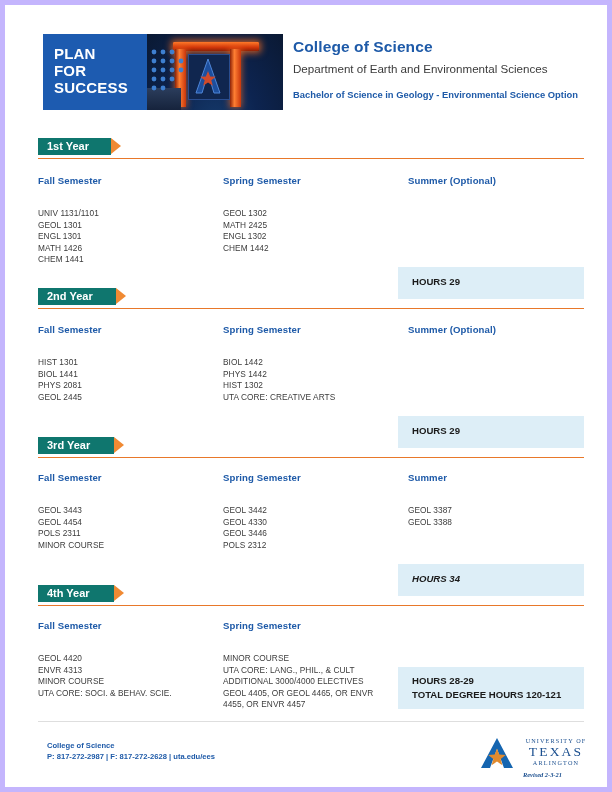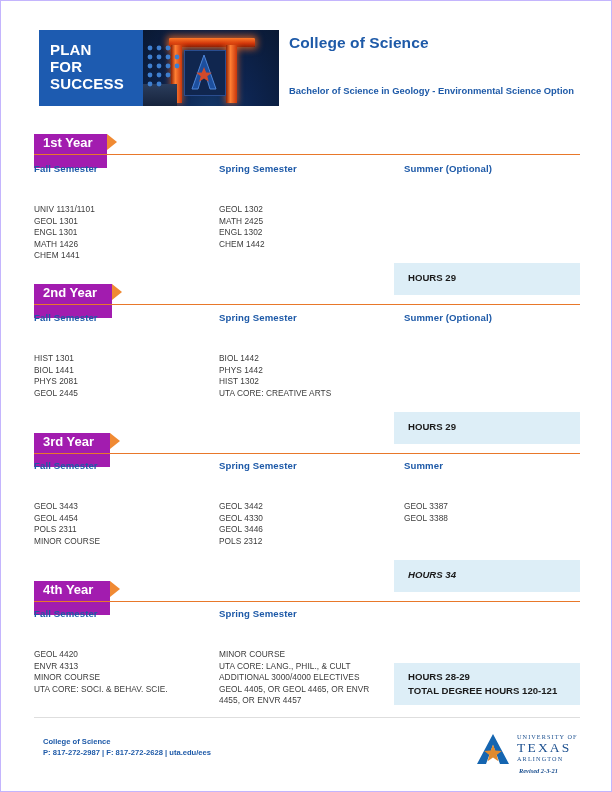--- a/index.html
+++ b/index.html
@@ -6,21 +6,21 @@
   body{
     width:612px;height:792px;
     font-family:"Liberation Sans","DejaVu Sans",sans-serif;
     color:#231f20;
     -webkit-font-smoothing:antialiased;
   }
   .page{
     position:relative;
     width:612px;height:792px;
     box-sizing:border-box;
-    border:1px solid #c4b5fd;
+    border:5px solid #c4b5fd;
     background:#fff;
     overflow:hidden;
   }
 
   
   .header{position:absolute;left:0;top:0;width:612px;height:112px;}
   .banner{
     position:absolute;left:38px;top:29px;width:240px;height:76px;
     overflow:hidden;background:#0b1c3d;
   }
@@ -73,35 +73,35 @@
     position:absolute;left:288px;top:57px;
     color:#3a3a3a;font-size:11.6px;font-weight:normal;
   }
   .h-degree{
     position:absolute;left:288px;top:84px;width:290px;
     color:#1e5aa8;font-size:9.4px;font-weight:bold;line-height:12.5px;
   }
 
   
   .year-tab{
-    position:absolute;height:34px;background:#a21caf;
-    color:#ffffff;font-size:13px;font-weight:bold;
+    position:absolute;height:17px;background:#0f766e;
+    color:#ffffff;font-size:11px;font-weight:bold;
     line-height:17px;padding-left:9px;box-sizing:border-box;
   }
   .year-tab .point{
     position:absolute;right:-10px;top:0;width:0;height:0;
     border-top:8.5px solid transparent;
     border-bottom:8.5px solid transparent;
     border-left:10px solid #f08a33;
   }
   .rule{position:absolute;height:1px;background:#e8782a;left:33px;width:546px;}
 
   .col-head{
     position:absolute;color:#1e5aa8;font-size:9.6px;font-weight:bold;
-    letter-spacing:.1px;white-space:nowrap;
+    letter-spacing:.1px;white-space:nowrap;margin-top:8px;
   }
   .course-list{
     position:absolute;font-size:8.3px;line-height:11.6px;color:#3b3b3b;
     letter-spacing:.05px;
     margin-top:26px;
   }
   .course-list div{white-space:nowrap;}
   .course-list.wrap div{white-space:normal;}
 
   
@@ -118,21 +118,21 @@
   
   .foot-rule{position:absolute;left:33px;top:716px;width:546px;height:1px;background:#dedede;}
   .foot-addr{
     position:absolute;left:42px;top:736px;
     color:#1e5aa8;font-size:7.6px;font-weight:bold;line-height:10.6px;
   }
   .uta-logo{position:absolute;left:474px;top:730px;width:105px;height:44px;}
   .uta-mark{position:absolute;left:0;top:2px;width:36px;height:32px;}
   .uta-word{
     position:absolute;left:42px;top:2px;width:70px;
-    color:#1b4f8f;font-family:"Liberation Serif","DejaVu Serif",serif;text-align:left;
+    color:#1b4f8f;font-family:"Liberation Serif","DejaVu Serif",serif;text-align:center;
   }
   .uta-u{font-size:6.2px;letter-spacing:1.1px;display:block;}
   .uta-t{font-size:13.5px;letter-spacing:2.2px;display:block;line-height:15px;}
   .uta-a{font-size:6.2px;letter-spacing:1.15px;display:block;}
   .revised{
     position:absolute;left:44px;top:36px;
     color:#1b4f8f;font-size:6.4px;font-style:italic;font-weight:bold;
     font-family:"Liberation Serif","DejaVu Serif",serif;
   }
 </style>
@@ -179,20 +179,21 @@
           <circle cx="5" cy="33" r="2.4"></circle>
             <circle cx="14" cy="33" r="2.4"></circle>
             <circle cx="23" cy="33" r="2.4"></circle>
           <circle cx="5" cy="42" r="2.4"></circle>
             <circle cx="14" cy="42" r="2.4"></circle>
         </g>
       </svg>
     </div>
 
     <div class="h-title">College of Science</div>
+    <div class="h-sub">Department of Earth and Environmental Sciences</div>
     <div class="h-degree">Bachelor of Science in Geology - Environmental Science Option</div>
   </div>
 
   <div class="year-tab" style="left:33px;top:133px;width:73px;">
     <span>1st Year</span>
     <span class="point"></span>
   </div>
   <div class="rule" style="top:153px;"></div>
 
   <div class="col-head" style="left:33px;top:162px;">Fall Semester</div>

